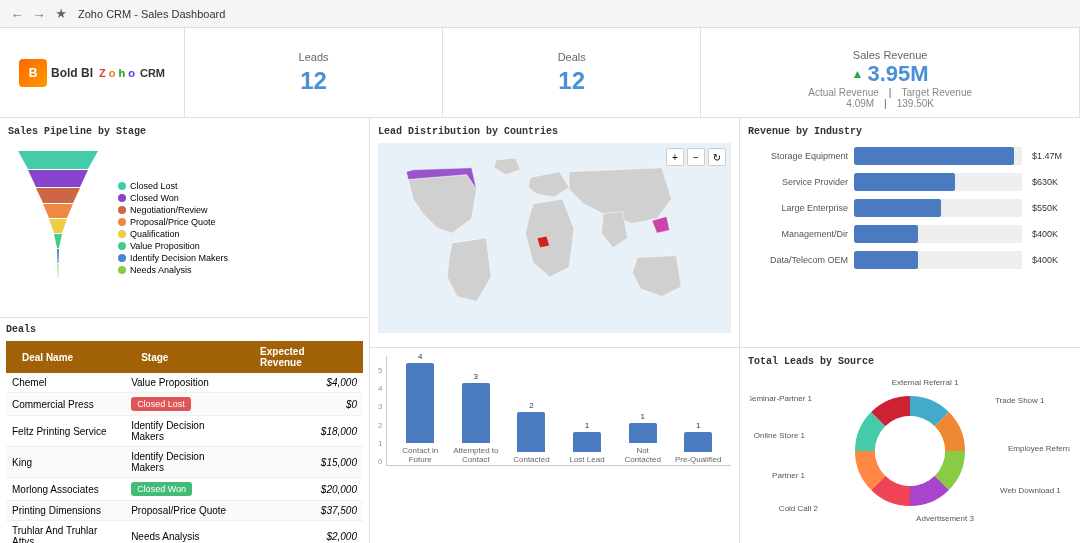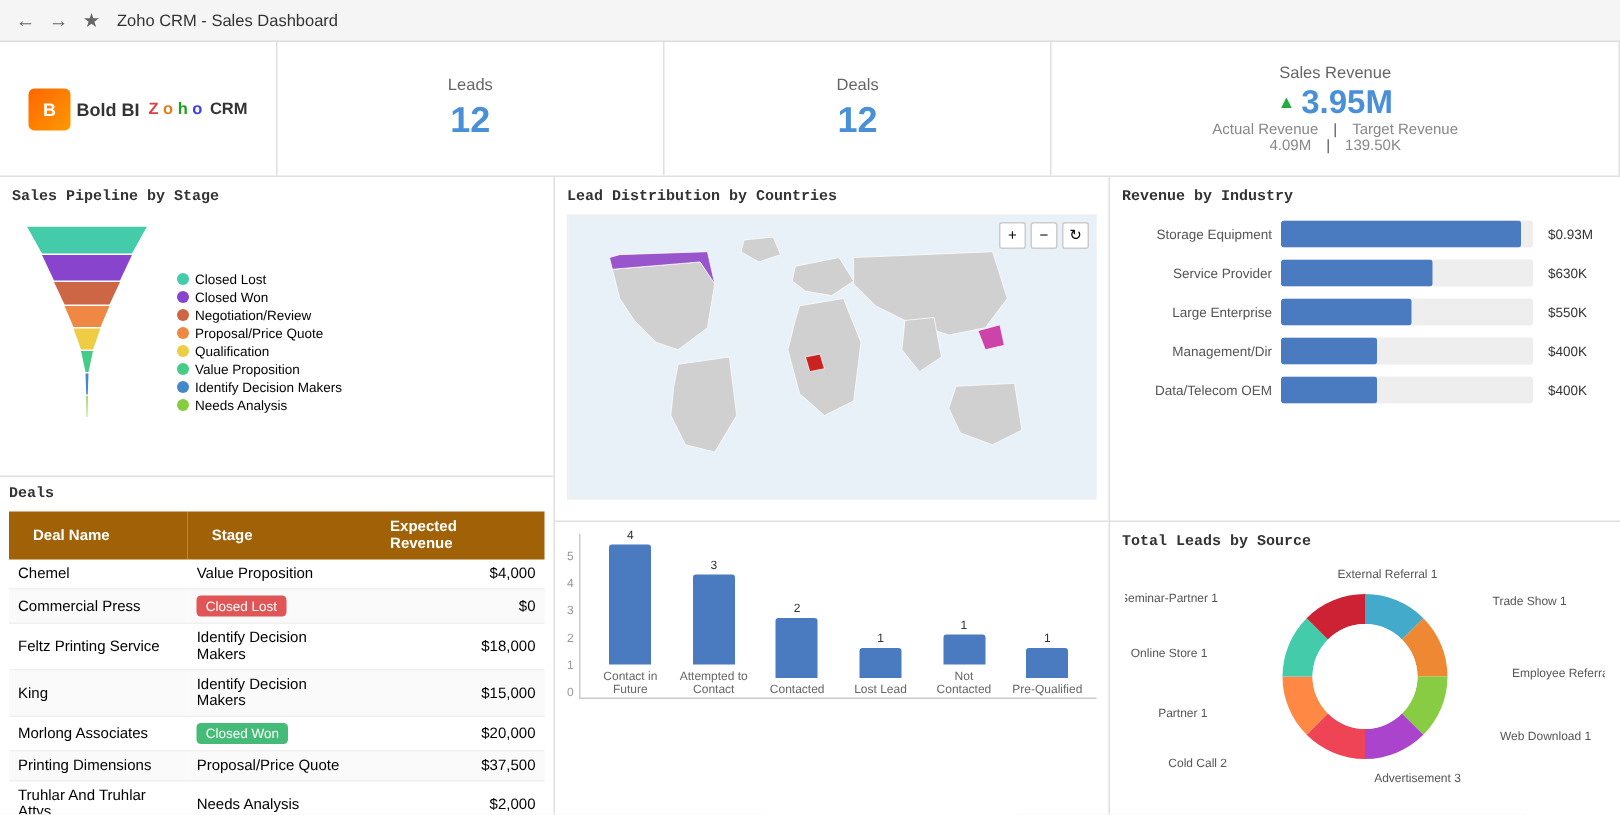--- a/index.html
+++ b/index.html
@@ -43,21 +43,21 @@
       flex: 1;
       border-right: 1px solid #e0e0e0;
       display: flex;
       flex-direction: column;
       align-items: center;
       justify-content: center;
       padding: 8px;
     }
     .kpi-label { font-size: 11px; color: #666; margin-bottom: 4px; }
     .kpi-value { font-size: 24px; font-weight: bold; color: #4a90d9; }
-    .kpi-revenue { flex: 1.5; }
+    .kpi-revenue { flex: 1.5; justify-content: flex-end; }
     .kpi-rev-title { font-size: 11px; color: #666; }
     .kpi-rev-amount { font-size: 22px; font-weight: bold; color: #4a90d9; }
     .kpi-rev-arrow { color: #22aa44; font-size: 12px; }
     .kpi-rev-sub { font-size: 10px; color: #888; display: flex; gap: 10px; }
     
     
     .main-content { display: flex; height: 425px; }
     
     
     .left-panel { width: 370px; border-right: 1px solid #e0e0e0; display: flex; flex-direction: column; }
@@ -72,21 +72,21 @@
     
     
     .deals-section { padding: 6px; flex: 1; overflow: hidden; }
     .deals-table { width: 100%; border-collapse: collapse; }
     .deals-table th { background: #a16207; color: white; padding: 5px 16px; text-align: left; font-size: 10px; }
     .deals-table td { padding: 4px 6px; font-size: 10px; border-bottom: 1px solid #f0f0f0; }
     .deals-table tr:nth-child(even) td { background: #fafafa; }
     .badge { padding: 2px 6px; border-radius: 3px; font-size: 9px; color: white; display: inline-block; }
     .badge-red { background: #e05555; }
     .badge-green { background: #44bb77; }
-    .td-right { text-align: right; }
+    .td-right { text-align: right; font-style: italic; }
     
     
     .middle-panel { width: 370px; border-right: 1px solid #e0e0e0; display: flex; flex-direction: column; }
     .map-section { height: 230px; padding: 8px; border-bottom: 1px solid #e0e0e0; }
     .map-container { background: #f8f8f8; height: 190px; position: relative; overflow: hidden; border: 1px solid #eee; }
     
     
     .leads-status-section { padding: 8px; flex: 1; }
     .bar-group { display: flex; flex-direction: column; align-items: center; flex: 1; }
     .bar { background: #4a7abf; width: 100%; border-radius: 2px 2px 0 0; }
@@ -382,21 +382,21 @@
     <div class="right-panel">
 
       <div class="revenue-industry-section">
         <div class="section-title">Revenue by Industry</div>
         <div class="bar-h-chart" id="revenue-bars">
         <div class="bar-h-row">
     <div class="bar-h-label">Storage Equipment</div>
     <div class="bar-h-track">
       <div class="bar-h-fill" style="width:95%;"></div>
     </div>
-    <div class="bar-h-val">$0.93M</div>
+    <div class="bar-h-val">$1.47M</div>
   </div>
             <div class="bar-h-row">
     <div class="bar-h-label">Service Provider</div>
     <div class="bar-h-track">
       <div class="bar-h-fill" style="width:60%;"></div>
     </div>
     <div class="bar-h-val">$630K</div>
   </div>
             <div class="bar-h-row">
     <div class="bar-h-label">Large Enterprise</div>

